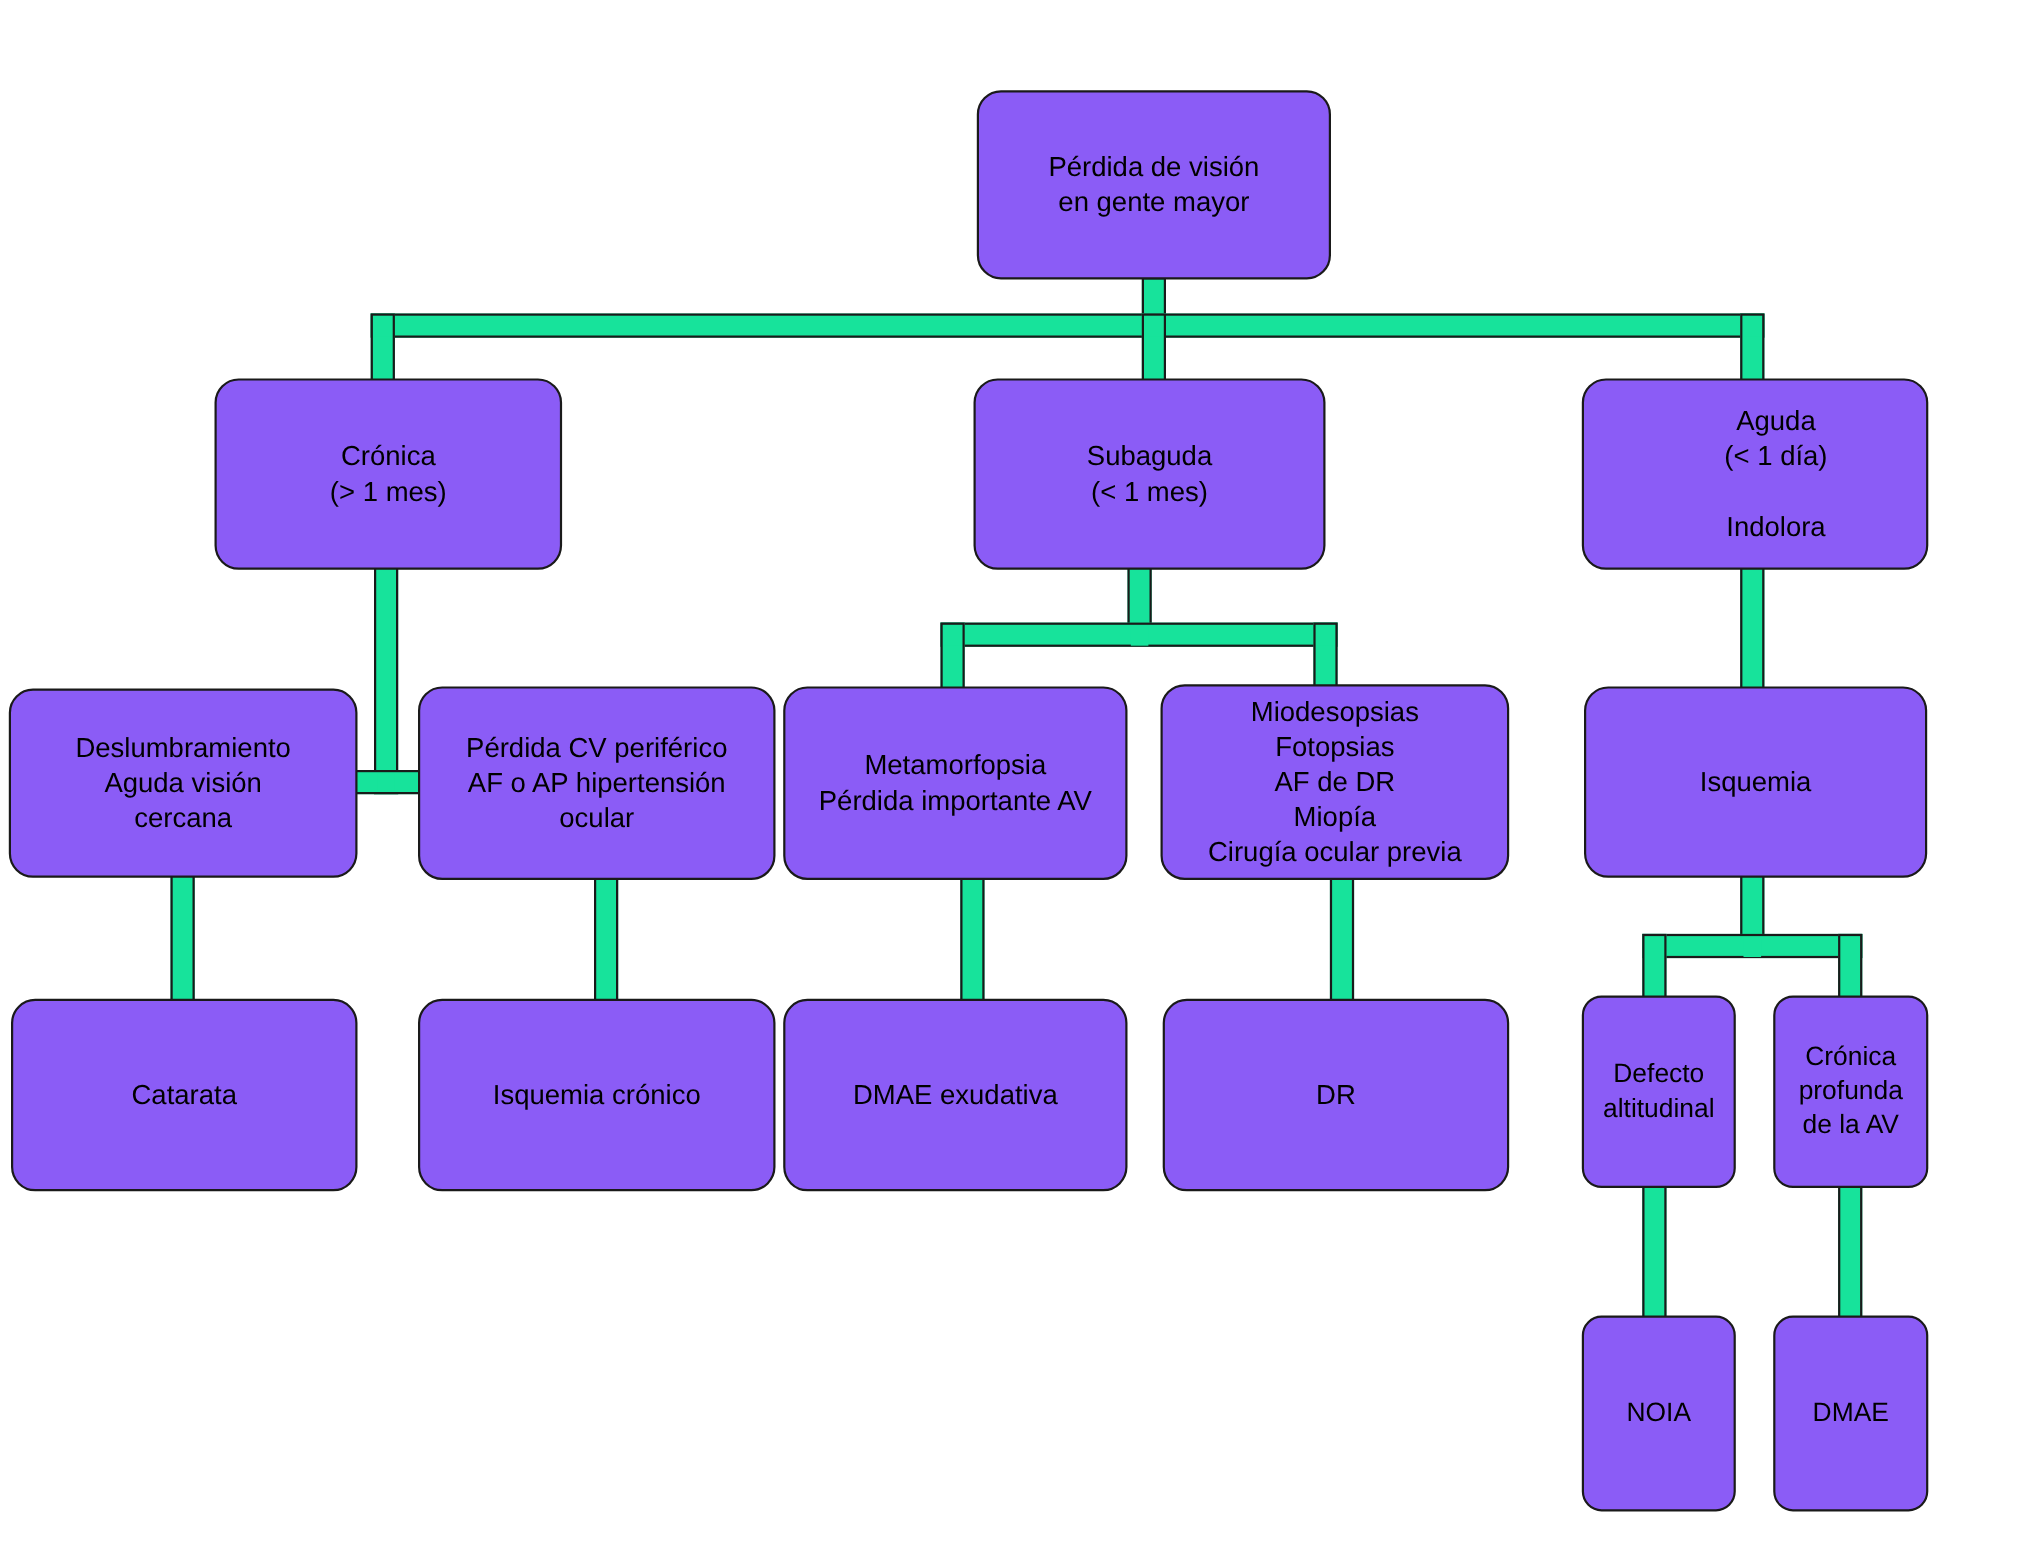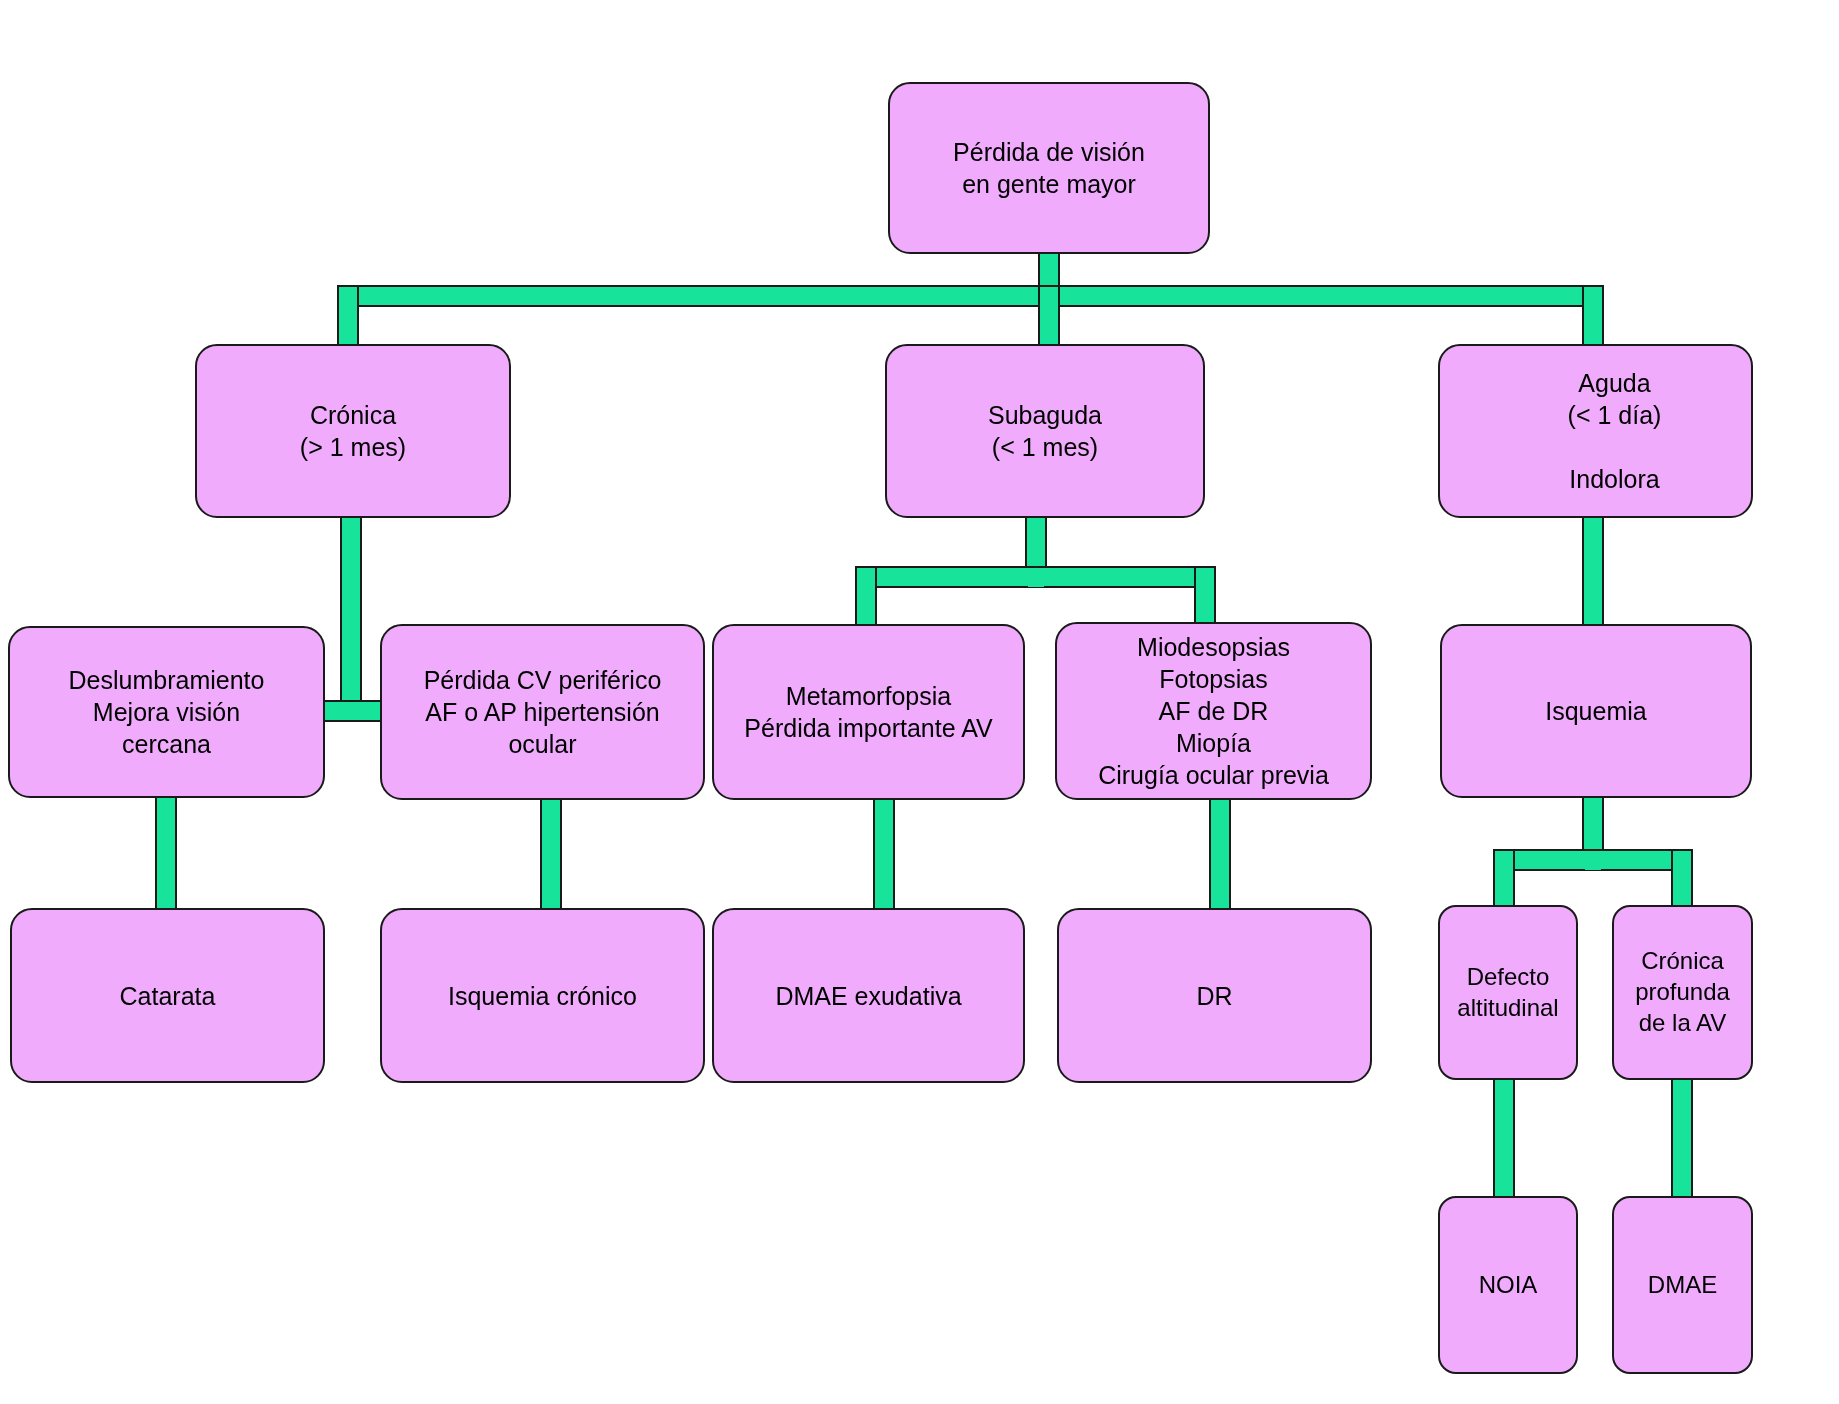--- a/index.html
+++ b/index.html
@@ -14,21 +14,21 @@
   #canvas {
     position: relative;
     width: 1839px;
     height: 1404px;
     background: #ffffff;
     overflow: hidden;
   }
   .node {
     position: absolute;
     box-sizing: border-box;
-    background: #f0abfc;
+    background: #8b5cf6;
     border: 2.5px solid #1a1a1a;
     border-radius: 22px;
     display: flex;
     align-items: center;
     justify-content: center;
     text-align: center;
     color: #000000;
     font-size: 25px;
     line-height: 1.28;
     z-index: 3;
@@ -111,21 +111,21 @@
 
   <div class="node" style="left:885px; top:344px; width:320px; height:174px;">Subaguda
 (&lt; 1 mes)</div>
 
   <div class="node" style="left:1438px; top:344px; width:315px; height:174px;padding-left:44px;">Aguda
 (&lt; 1 día)
 
 Indolora</div>
 
   <div class="node" style="left:8px; top:626px; width:317px; height:172px;">Deslumbramiento
-Mejora  visión
+Aguda  visión
 cercana</div>
 
   <div class="node" style="left:380px; top:624px; width:325px; height:176px;">Pérdida CV periférico
 AF o AP hipertensión
 ocular</div>
 
   <div class="node" style="left:712px; top:624px; width:313px; height:176px;">Metamorfopsia
 Pérdida importante AV</div>
 
   <div class="node" style="left:1055px; top:622px; width:317px; height:178px;">Miodesopsias

